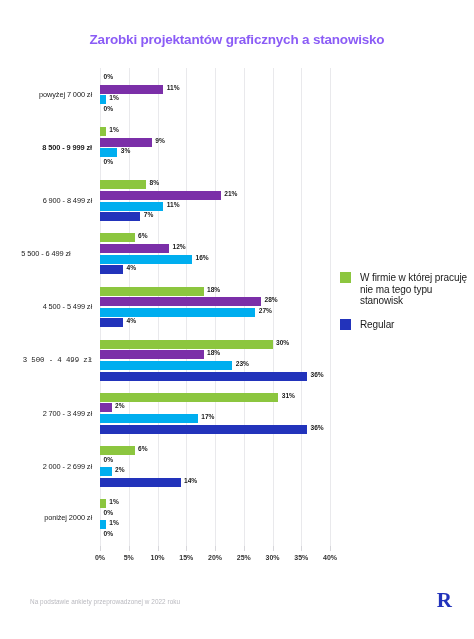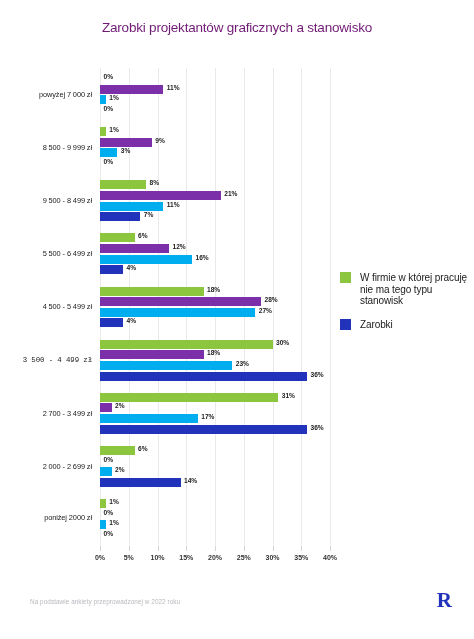--- a/index.html
+++ b/index.html
@@ -9,27 +9,27 @@
   body {
     width: 474px;
     height: 639px;
     background: #ffffff;
     font-family: "Liberation Sans", sans-serif;
     overflow: hidden;
     position: relative;
   }
   #chart-title {
     position: absolute;
-    top: 20px;
+    top: 32px;
     left: 0;
     width: 474px;
     text-align: center;
     font-size: 13.5px;
-    font-weight: normal;
-    color: #701a75;
+    font-weight: bold;
+    color: #8b5cf6;
     letter-spacing: -0.2px;
   }
   #plot-wrap {
     position: absolute;
     left: 0;
     top: 68px;
     width: 474px;
     height: 490px;
   }
   
@@ -173,59 +173,59 @@
         <div class="bar" title="powyżej 10 000 zł — Senior: 11%" style="width: 63.25px; background: rgb(123, 47, 168);"></div>
         <div class="bar-value" style="left: 66.75px;">11%</div>
       </div>
       <div class="bar-track" style="top: 27.3556px; width: 330px;">
         <div class="bar" title="powyżej 10 000 zł — Regular: 1%" style="width: 5.75px; background: rgb(0, 174, 239);"></div>
         <div class="bar-value" style="left: 9.25px;">1%</div>
       </div>
       <div class="bar-track" style="top: 37.9556px; width: 330px;">
         <div class="bar-value" style="left: 3.5px;">0%</div>
       </div>
-      <div class="cat-row" style="top: 53.1111px; height: 53.1111px;">
+      <div class="cat-row" style="top: 53.1111px; height: 53.1111px; font-weight: bold;">
         <div class="cat-label" style="top: 22.0556px;">8 500 - 9 999 zł</div>
       </div>
       <div class="bar-track" style="top: 59.2667px; width: 330px;">
         <div class="bar" title="8 500 - 9 999 zł — W firmie w której pracuję nie ma tego typu stanowisk: 1%" style="width: 5.75px; background: rgb(140, 198, 63);"></div>
         <div class="bar-value" style="left: 9.25px;">1%</div>
       </div>
       <div class="bar-track" style="top: 69.8667px; width: 330px;">
         <div class="bar" title="8 500 - 9 999 zł — Senior: 9%" style="width: 51.75px; background: rgb(123, 47, 168);"></div>
         <div class="bar-value" style="left: 55.25px;">9%</div>
       </div>
       <div class="bar-track" style="top: 80.4667px; width: 330px;">
         <div class="bar" title="8 500 - 9 999 zł — Regular: 3%" style="width: 17.25px; background: rgb(0, 174, 239);"></div>
         <div class="bar-value" style="left: 20.75px;">3%</div>
       </div>
       <div class="bar-track" style="top: 91.0667px; width: 330px;">
         <div class="bar-value" style="left: 3.5px;">0%</div>
       </div>
       <div class="cat-row" style="top: 106.222px; height: 53.1111px;">
-        <div class="cat-label" style="top: 22.0556px;">9 500 - 8 499 zł</div>
+        <div class="cat-label" style="top: 22.0556px;">6 900 - 8 499 zł</div>
       </div>
       <div class="bar-track" style="top: 112.378px; width: 330px;">
         <div class="bar" title="6 500 - 8 499 zł — W firmie w której pracuję nie ma tego typu stanowisk: 8%" style="width: 46px; background: rgb(140, 198, 63);"></div>
         <div class="bar-value" style="left: 49.5px;">8%</div>
       </div>
       <div class="bar-track" style="top: 122.978px; width: 330px;">
         <div class="bar" title="6 500 - 8 499 zł — Senior: 21%" style="width: 120.75px; background: rgb(123, 47, 168);"></div>
         <div class="bar-value" style="left: 124.25px;">21%</div>
       </div>
       <div class="bar-track" style="top: 133.578px; width: 330px;">
         <div class="bar" title="6 500 - 8 499 zł — Regular: 11%" style="width: 63.25px; background: rgb(0, 174, 239);"></div>
         <div class="bar-value" style="left: 66.75px;">11%</div>
       </div>
       <div class="bar-track" style="top: 144.178px; width: 330px;">
         <div class="bar" title="6 500 - 8 499 zł — Junior: 7%" style="width: 40.25px; background: rgb(34, 51, 187);"></div>
         <div class="bar-value" style="left: 43.75px;">7%</div>
       </div>
       <div class="cat-row" style="top: 159.333px; height: 53.1111px;">
-        <div class="cat-label" style="top: 22.0556px;">5 500 - 6 499 zł</div>
+        <div class="cat-label" style="top: 22.0556px; text-align: center;">5 500 - 6 499 zł</div>
       </div>
       <div class="bar-track" style="top: 165.489px; width: 330px;">
         <div class="bar" title="5 500 - 6 499 zł — W firmie w której pracuję nie ma tego typu stanowisk: 6%" style="width: 34.5px; background: rgb(140, 198, 63);"></div>
         <div class="bar-value" style="left: 38px;">6%</div>
       </div>
       <div class="bar-track" style="top: 176.089px; width: 330px;">
         <div class="bar" title="5 500 - 6 499 zł — Senior: 12%" style="width: 69px; background: rgb(123, 47, 168);"></div>
         <div class="bar-value" style="left: 72.5px;">12%</div>
       </div>
       <div class="bar-track" style="top: 186.689px; width: 330px;">
@@ -351,18 +351,18 @@
     </div>
 </div>
 
 <div id="legend">
     <div class="legend-item">
       <span class="legend-swatch" style="background: rgb(140, 198, 63);"></span>
       <span class="legend-label">W firmie w której pracuję nie ma tego typu stanowisk</span>
     </div>
     <div class="legend-item">
       <span class="legend-swatch" style="background: rgb(34, 51, 187);"></span>
-      <span class="legend-label">Zarobki</span>
+      <span class="legend-label">Regular</span>
     </div>
   </div>
 
 <div id="footer-note">Na podstawie ankiety przeprowadzonej w 2022 roku</div>
 <div id="brand-logo">R</div>
 
 </body></html>

